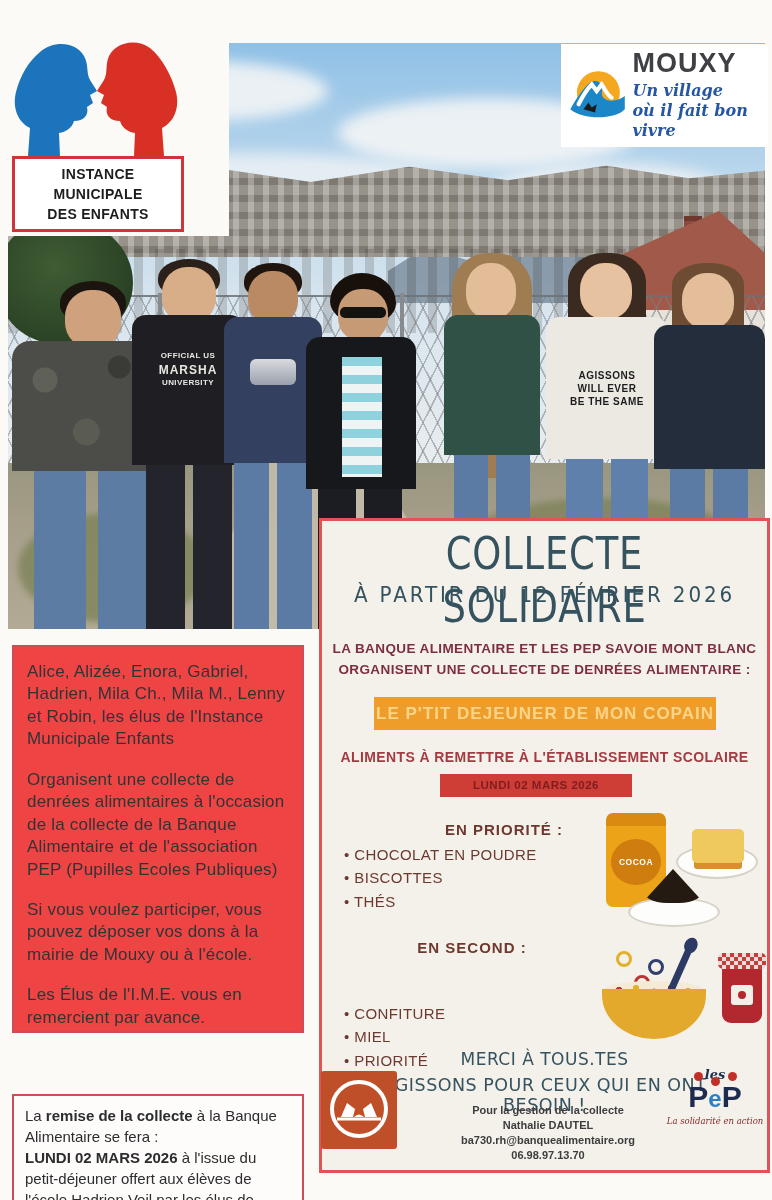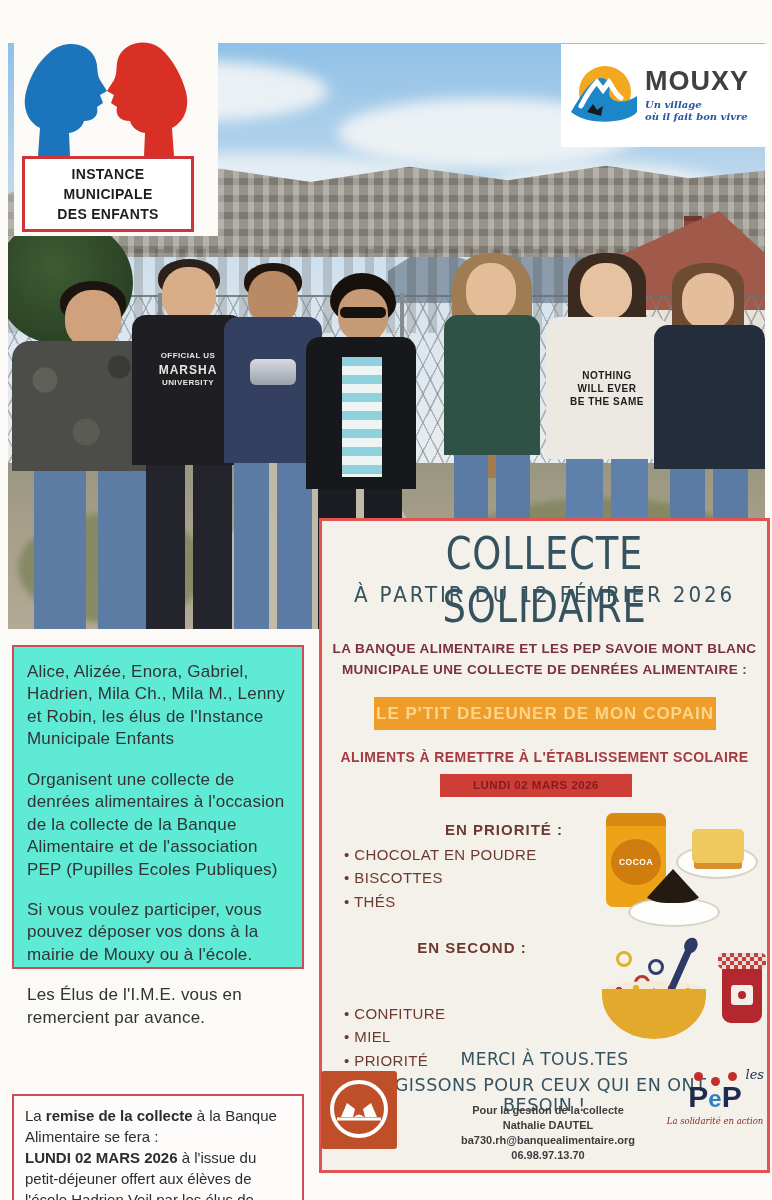--- a/index.html
+++ b/index.html
@@ -110,33 +110,33 @@
   
   #k7{left:646px;top:220px;width:111px;height:366px;}
   #k7 .hair{left:18px;top:0;width:72px;height:120px;background:#6e4c33;
             border-radius:46% 46% 36% 36%/18% 18% 50% 50%;}
   #k7 .head{left:28px;top:10px;width:52px;height:56px;background:#e4bd9a;}
   #k7 .body{left:0;top:62px;width:111px;height:144px;border-radius:14px 14px 0 0;background:#242d3c;}
   #k7 .legs{left:16px;top:206px;width:78px;height:160px;
             background:linear-gradient(90deg,#5b7aa4 0 45%,transparent 45% 55%,#5b7aa4 55% 100%);}
 
   
-  #ime{left:14px;top:0;width:204px;height:236px;background:#fbfaf7;z-index:6;}
+  #ime{left:4px;top:0;width:204px;height:236px;background:#fbfaf7;z-index:6;padding-left:21px;}
   #ime svg{position:absolute;left:6px;top:38px;}
   #ime .box{position:absolute;left:8px;top:156px;width:166px;height:70px;background:#fff;
             border:3px solid #cf3438;display:flex;flex-direction:column;justify-content:center;
             text-align:center;font-weight:700;font-size:14px;line-height:1.45;color:#1d1d1f;letter-spacing:.3px;}
 
   
   #mouxy{left:561px;top:44px;width:207px;height:103px;background:#fff;z-index:6;
          display:flex;align-items:center;padding:0;}
   #mouxy svg{margin-left:6px;}
   #mouxy .txt{margin-left:6px;}
   #mouxy .name{font-size:27px;font-weight:800;color:#3f4043;letter-spacing:1px;line-height:1;}
-  #mouxy .tag{font-size:10px;font-weight:700;font-style:italic;color:#2456a4;
+  #mouxy .tag{font-size:16px;font-weight:700;font-style:italic;color:#2456a4;
               font-family:"DejaVu Serif",serif;line-height:1.25;margin-top:4px;}
 
   
   #poster{left:319px;top:518px;width:445px;height:649px;background:#f4f1eb;border:3px solid #e05553;z-index:10;}
   #poster .inner{position:absolute;left:0;top:0;width:100%;height:100%;}
   .p-title{left:0;top:6px;width:100%;text-align:center;color:#35525f;font-size:45px;font-weight:400;
            font-family:"DejaVu Sans",sans-serif;transform:scaleX(.82);letter-spacing:1px;}
   .p-sub{left:0;top:62px;width:100%;text-align:center;color:#35525f;font-size:21px;font-weight:400;
          font-family:"DejaVu Sans",sans-serif;letter-spacing:3px;transform:scaleX(.95);}
   .p-intro{left:0;top:118px;width:100%;text-align:center;color:#7c2f3e;font-size:13.5px;font-weight:700;
@@ -189,30 +189,30 @@
   .cereal .jam .tag{position:absolute;left:9px;top:22px;width:22px;height:20px;background:#f3efe8;border-radius:3px;
      display:flex;align-items:center;justify-content:center;}
   .cereal .jam .tag i{width:8px;height:8px;border-radius:50%;background:#b3272e;display:block;}
   .p-thanks{left:40px;top:528px;width:365px;text-align:center;color:#35525f;
             font-family:"DejaVu Sans",sans-serif;}
   .p-thanks .t1{font-size:17px;letter-spacing:.5px;}
   .p-thanks .t2{font-size:17.5px;letter-spacing:.5px;margin-top:6px;}
   .ba{left:-1px;top:550px;width:76px;height:78px;background:#bf4f28;border-radius:3px;}
   .p-contact{left:92px;top:582px;width:268px;text-align:center;color:#3d3d3f;font-size:11px;font-weight:700;line-height:1.35;}
   .pep{left:344px;top:546px;width:98px;height:96px;text-align:center;}
-  .pep .les{font-family:"DejaVu Serif",serif;font-style:italic;font-weight:400;font-size:13px;color:#1d2b4e;display:block;text-align:right;}
+  .pep .les{font-family:"DejaVu Serif",serif;font-style:italic;font-weight:700;font-size:13px;color:#1d2b4e;display:block;}
   .pep .row{line-height:1;margin-top:-2px;}
   .pep .row b{font-size:30px;font-weight:800;color:#1d2b4e;position:relative;}
   .pep .row .e{font-size:24px;color:#2d7fc1;}
   .pep .row b i{position:absolute;top:-8px;left:50%;margin-left:-4px;width:9px;height:9px;border-radius:50%;
         background:#c22f28;font-style:normal;}
   .pep .tag{display:block;font-family:"DejaVu Serif",serif;font-style:italic;font-size:8.5px;color:#8a2a28;margin-top:4px;}
 
   
-  #infobox{left:12px;top:645px;width:292px;height:324px;background:#5eead4;border:2px solid #cc4d55;
+  #infobox{left:12px;top:645px;width:292px;height:388px;background:#ef4444;border:2px solid #cc4d55;
            z-index:10;padding:14px 13px;box-sizing:border-box;color:#333336;}
   #infobox p{margin:0 0 18px 0;font-size:17px;line-height:1.32;letter-spacing:.2px;}
   #remisebox{left:12px;top:1094px;width:292px;height:114px;background:#fdfcfa;border:2px solid #cc4d55;
            z-index:10;padding:9px 11px;box-sizing:border-box;color:#2d2d2f;font-size:15px;line-height:1.4;}
 </style>
 </head>
 <body>
 
 <div id="page">
 
@@ -276,21 +276,21 @@
       <div class="hair"></div>
         <div class="head"></div>
         <div class="body"></div>
         <div class="legs"></div>
     </div>
     <div id="k6" class="abs kid">
       <div class="hair"></div>
         <div class="head"></div>
         <div class="body"></div>
       <div class="shirt-text abs">
-        <div>NOTHING</div>
+        <div>AGISSONS</div>
         <div>WILL EVER</div>
         <div>BE THE SAME</div>
       </div>
       <div class="legs"></div>
     </div>
     <div id="k7" class="abs kid">
       <div class="hair"></div>
         <div class="head"></div>
         <div class="body"></div>
         <div class="legs"></div>
@@ -324,21 +324,21 @@
       </div>
     </div>
   </div>
 
   <div id="poster" class="abs">
     <div class="inner">
       <div class="abs p-title">COLLECTE SOLIDAIRE</div>
       <div class="abs p-sub">À PARTIR DU 12 FÉVRIER 2026</div>
       <div class="abs p-intro">
         <div>LA BANQUE ALIMENTAIRE ET LES PEP SAVOIE MONT BLANC</div>
-        <div>MUNICIPALE UNE COLLECTE DE DENRÉES ALIMENTAIRE :</div>
+        <div>ORGANISENT UNE COLLECTE DE DENRÉES ALIMENTAIRE :</div>
       </div>
       <div class="abs p-banner-orange">LE P'TIT DEJEUNER DE MON COPAIN</div>
       <div class="abs p-remise">ALIMENTS À REMETTRE À L'ÉTABLISSEMENT SCOLAIRE</div>
       <div class="abs p-banner-red">LUNDI 02 MARS 2026</div>
 
       <div class="abs p-head hp">EN PRIORITÉ :</div>
       <ul class="abs p-list lp">
         <li>CHOCOLAT EN POUDRE</li>
         <li>BISCOTTES</li>
         <li>THÉS</li>

